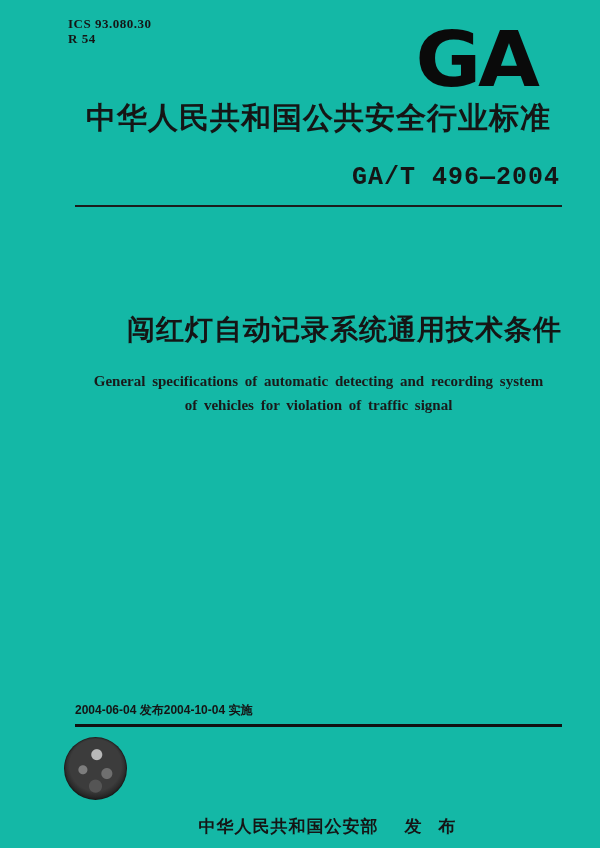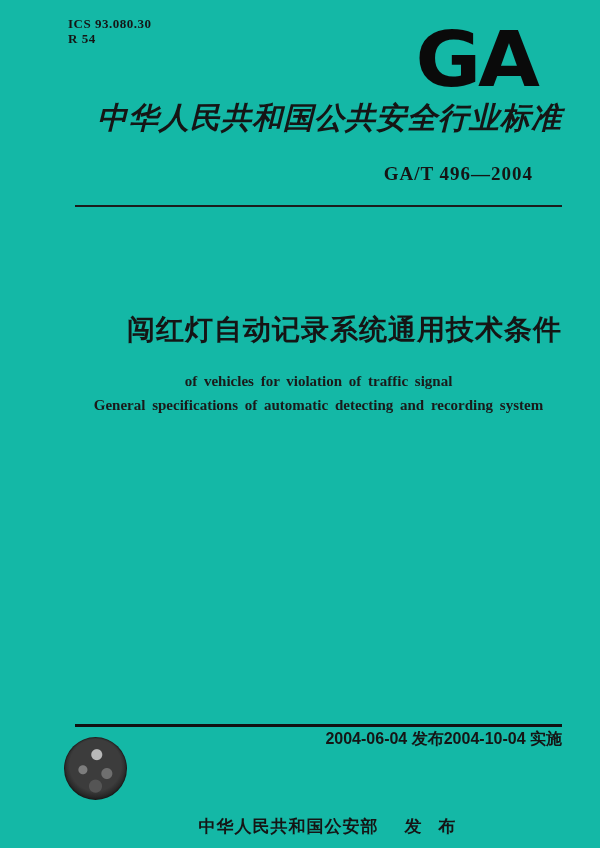--- a/index.html
+++ b/index.html
@@ -23,29 +23,29 @@
   .logo{
     position:absolute;top:22px;right:63px;
     font-family:"DejaVu Sans","Liberation Sans",sans-serif;
     font-weight:900;font-size:80px;line-height:1;
     letter-spacing:-3px;color:#0a0a0a;
     transform:scaleY(0.95);transform-origin:top right;
   }
   
   .header-title{
     position:absolute;left:75px;top:101px;width:487px;
-    text-align:right;
+    text-align:center;
     font-weight:bold;font-size:30px;line-height:34px;
-    letter-spacing:1px;white-space:nowrap;font-style:italic;
+    letter-spacing:1px;white-space:nowrap;
   }
   
   .std-number{
-    position:absolute;top:163px;right:67px;
-    font-family:Liberation Serif, serif;
-    font-weight:bold;font-size:19px;letter-spacing:1px;
+    position:absolute;top:163px;right:40px;
+    font-family:Liberation Mono, monospace;
+    font-weight:bold;font-size:25px;letter-spacing:1px;
     white-space:nowrap;
   }
   .rule{position:absolute;left:75px;width:487px;background:#1c1c1c;}
   .rule-top{top:205px;height:2px;}
   .rule-bottom{top:724px;height:3px;background:#111;}
   
   .title-cn{
     position:absolute;left:75px;top:311px;width:487px;
     text-align:right;
     font-weight:bold;font-size:28px;line-height:38px;
@@ -53,22 +53,22 @@
   }
   .title-en{
     position:absolute;left:45px;top:369px;width:547px;
     text-align:center;
     font-family:"Liberation Serif", serif;
     font-weight:bold;font-size:15px;line-height:24px;
     word-spacing:3px;color:#1a1a1a;
   }
   .dates{
     position:absolute;left:75px;top:702px;width:487px;
-    display:flex;justify-content:flex-end;
-    font-weight:bold;font-size:16px;white-space:pre;margin-top:27px;
+    display:flex;justify-content:flex-start;
+    font-weight:bold;font-size:12px;white-space:pre;
   }
   
   .seal{
     position:absolute;left:64px;top:737px;
     width:63px;height:63px;border-radius:50%;
     background:
       radial-gradient(circle at 52% 28%, #b9b9b9 0 5px, rgba(0,0,0,0) 6px),
       radial-gradient(circle at 30% 52%, #7d7d7d 0 4px, rgba(0,0,0,0) 5px),
       radial-gradient(circle at 68% 58%, #6f6f6f 0 5px, rgba(0,0,0,0) 6px),
       radial-gradient(circle at 50% 78%, #555 0 6px, rgba(0,0,0,0) 7px),
@@ -97,22 +97,22 @@
 
   <div class="header-title">中华人民共和国公共安全行业标准</div>
 
   <div class="std-number">GA/T 496—2004</div>
 
   <div class="rule rule-top"></div>
 
   <div class="title-cn">闯红灯自动记录系统通用技术条件</div>
 
   <div class="title-en">
+    <div>General specifications of automatic detecting and recording system</div>
     <div>of vehicles for violation of traffic signal</div>
-    <div>General specifications of automatic detecting and recording system</div>
   </div>
 
   <div class="dates">
     <span>2004-06-04 发布</span>
     <span>2004-10-04 实施</span>
   </div>
 
   <div class="rule rule-bottom"></div>
 
   <div class="seal"></div>

